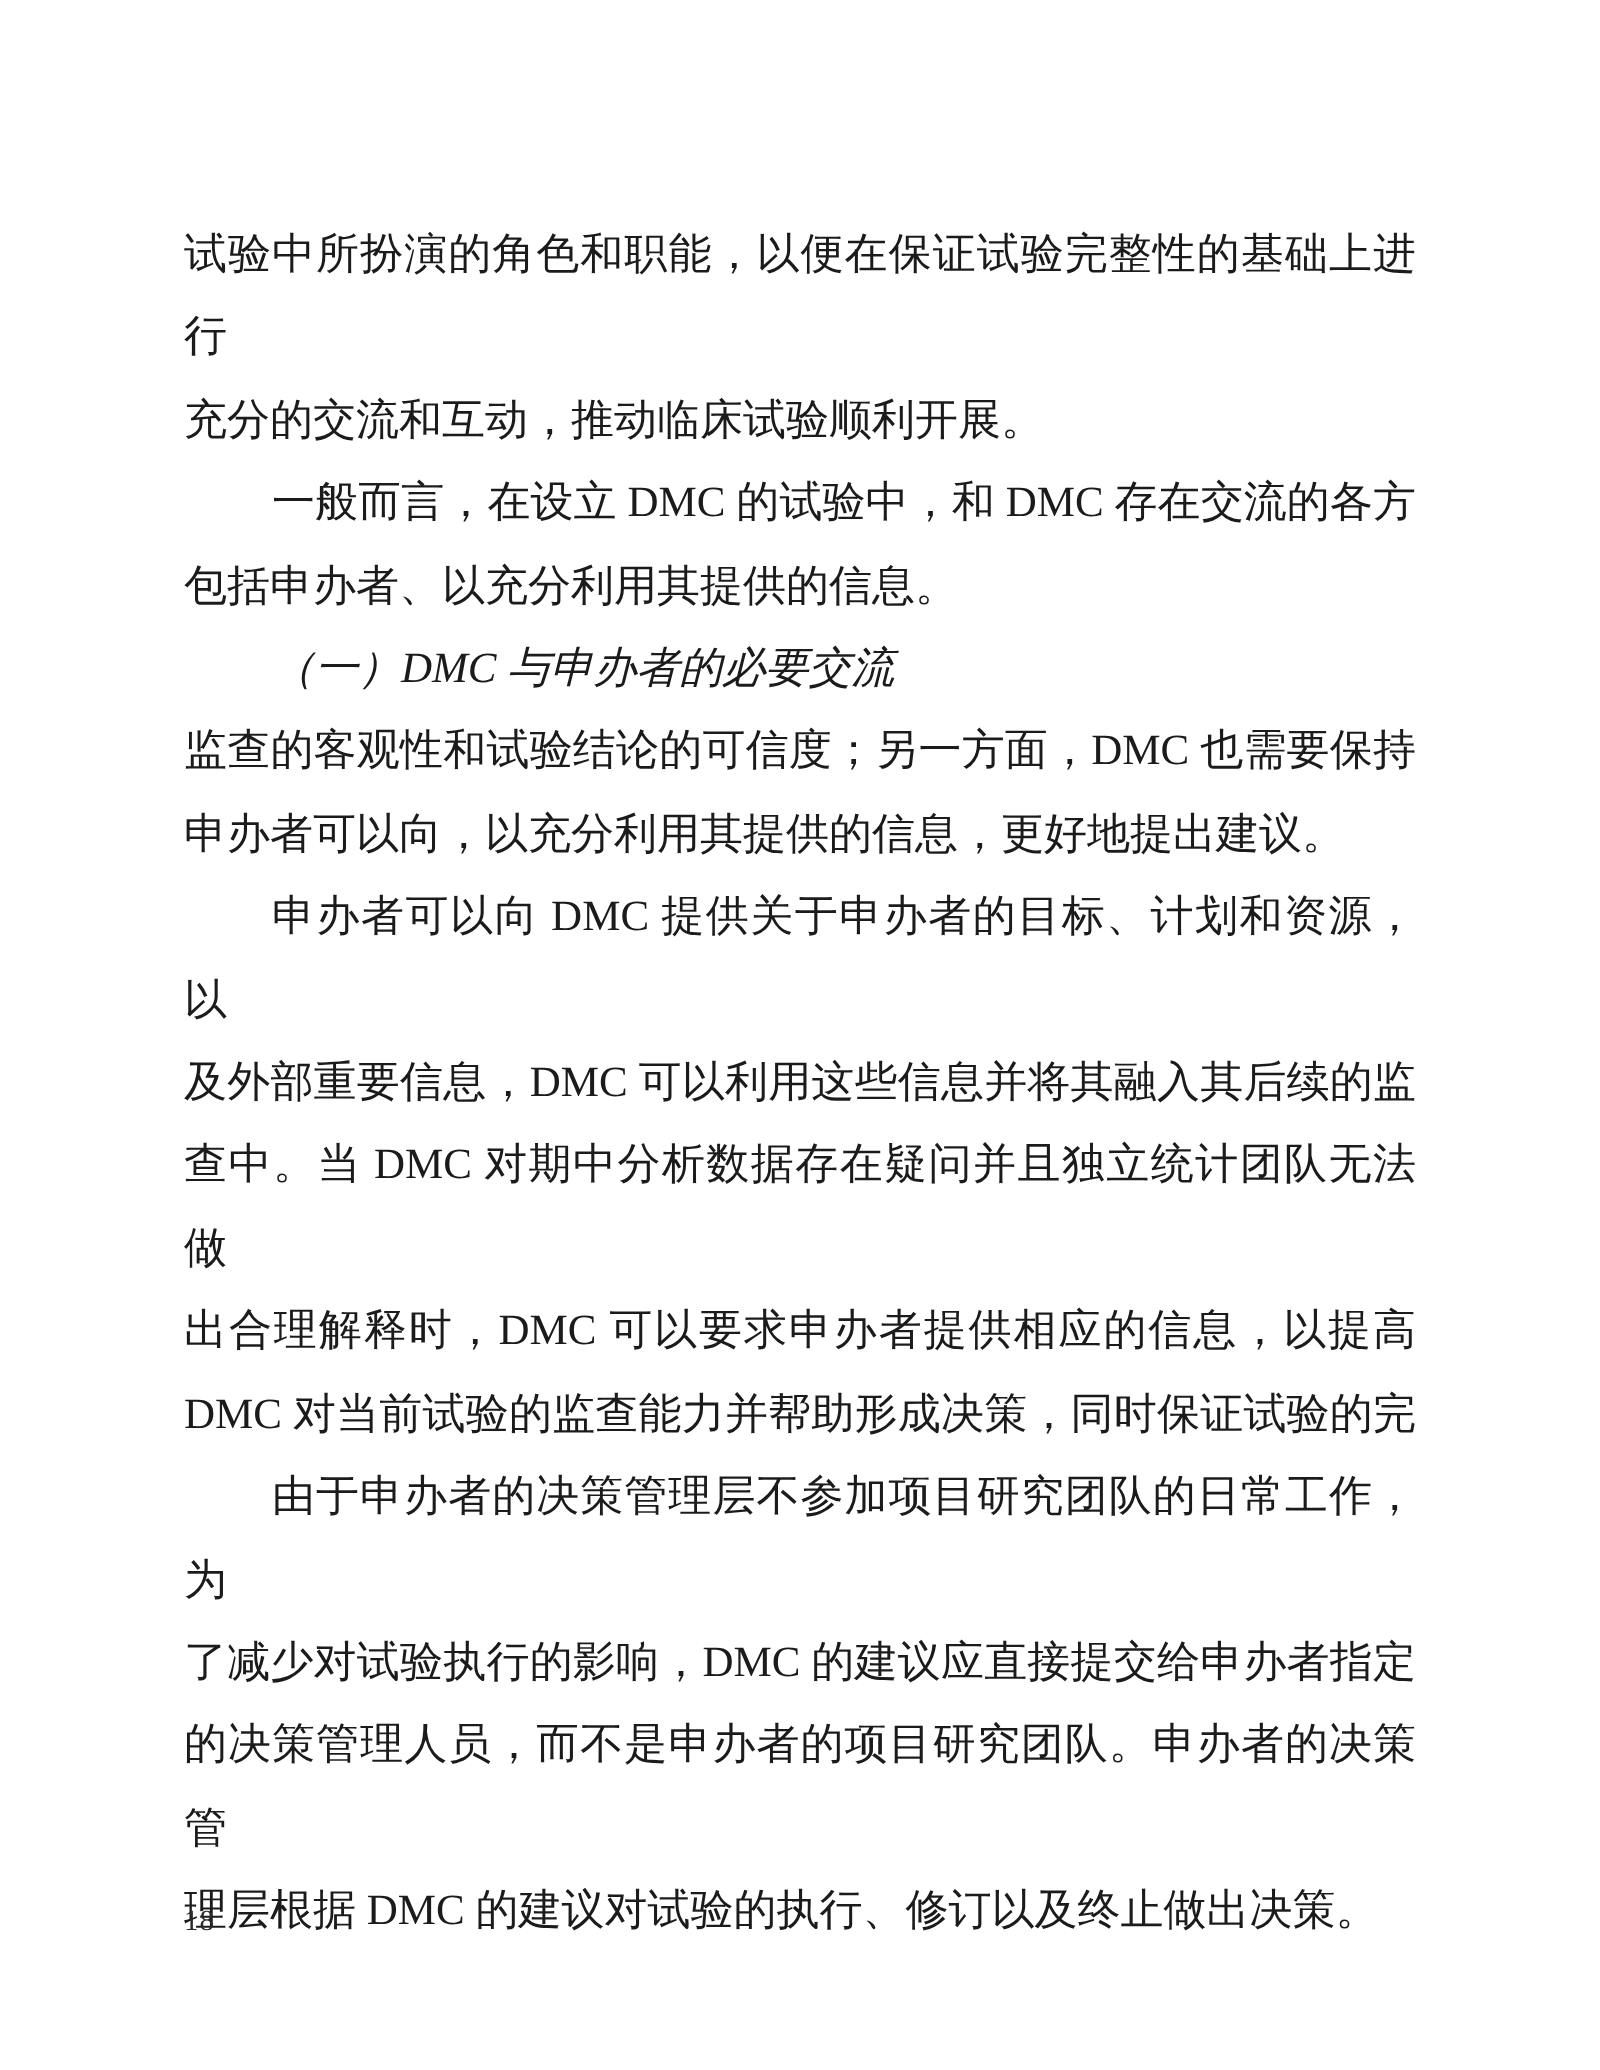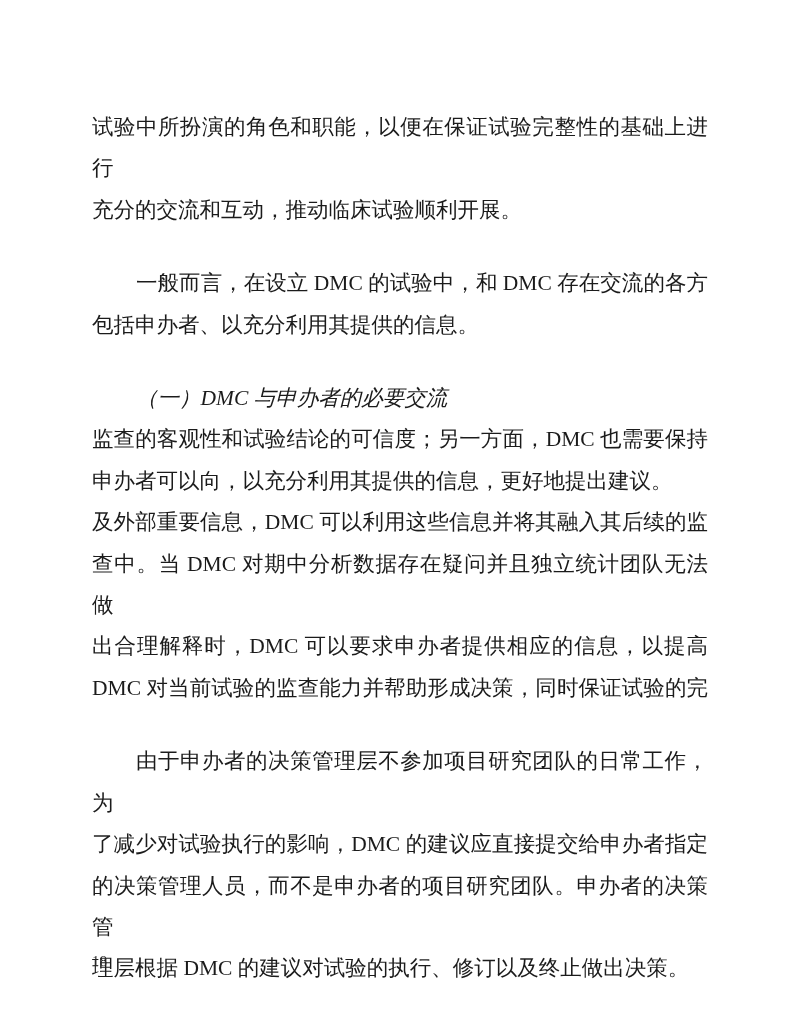--- a/index.html
+++ b/index.html
@@ -30,21 +30,20 @@
     text-align: left;
     white-space: normal;
   }
   .line.justify {
     text-align: justify;
     text-align-last: justify;
     -moz-text-align-last: justify;
   }
   .line.indent {
     text-indent: 44px;
-    margin-top: 32px;
   }
   .line.heading {
     font-style: italic;
   }
   .page-number {
     position: absolute;
     left: 92px;
     top: 953px;
     width: 616px;
     text-align: left;
@@ -58,20 +57,21 @@
 
 <div class="page">
   <main class="text-body" id="text-body">
       <div class="line justify">试验中所扮演的角色和职能，以便在保证试验完整性的基础上进行</div>
       <div class="line">充分的交流和互动，推动临床试验顺利开展。</div>
       <div class="line justify indent">一般而言，在设立 DMC 的试验中，和 DMC 存在交流的各方</div>
       <div class="line">包括申办者、以充分利用其提供的信息。</div>
       <div class="line heading indent">（一）DMC 与申办者的必要交流</div>
       <div class="line justify">监查的客观性和试验结论的可信度；另一方面，DMC 也需要保持</div>
       <div class="line">申办者可以向，以充分利用其提供的信息，更好地提出建议。</div>
+      <div class="line justify indent">申办者可以向 DMC 提供关于申办者的目标、计划和资源，以</div>
       <div class="line justify">及外部重要信息，DMC 可以利用这些信息并将其融入其后续的监</div>
       <div class="line justify">查中。当 DMC 对期中分析数据存在疑问并且独立统计团队无法做</div>
       <div class="line justify">出合理解释时，DMC 可以要求申办者提供相应的信息，以提高</div>
       <div class="line justify">DMC 对当前试验的监查能力并帮助形成决策，同时保证试验的完</div>
       <div class="line justify indent">由于申办者的决策管理层不参加项目研究团队的日常工作，为</div>
       <div class="line justify">了减少对试验执行的影响，DMC 的建议应直接提交给申办者指定</div>
       <div class="line justify">的决策管理人员，而不是申办者的项目研究团队。申办者的决策管</div>
       <div class="line">理层根据 DMC 的建议对试验的执行、修订以及终止做出决策。</div>
     </main>
   <footer class="page-number">18</footer>

